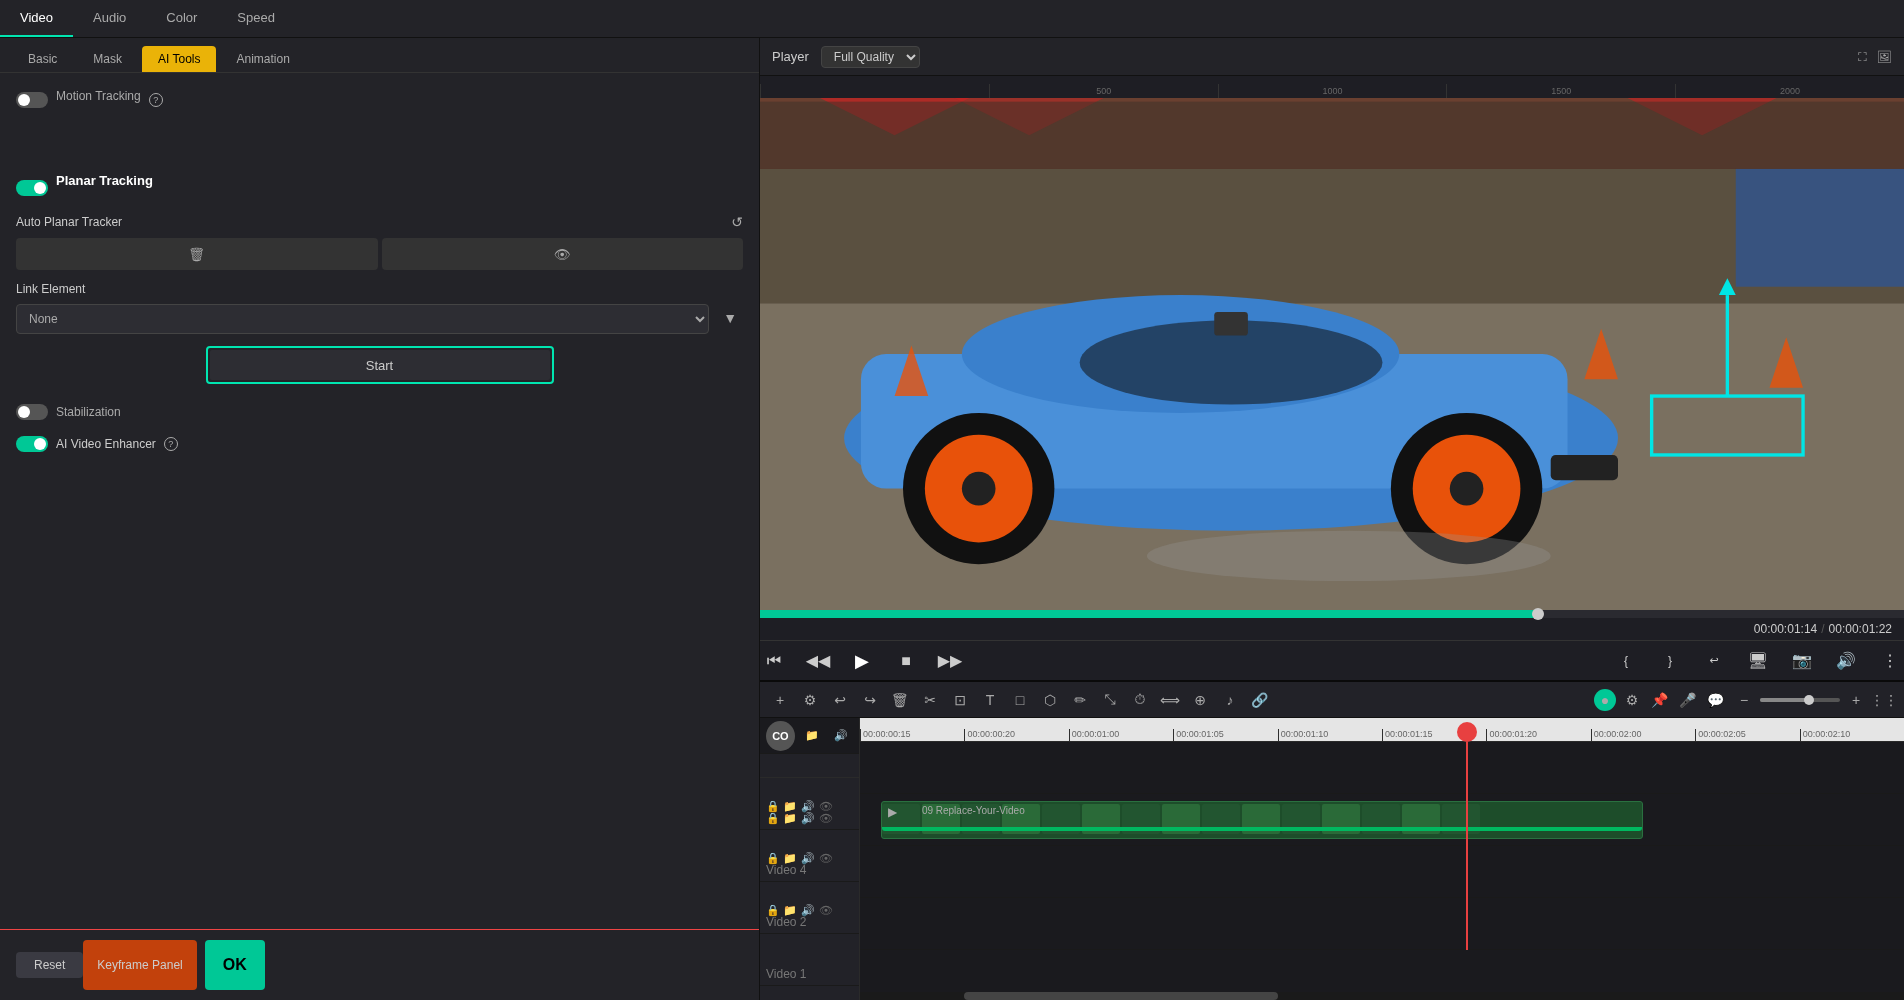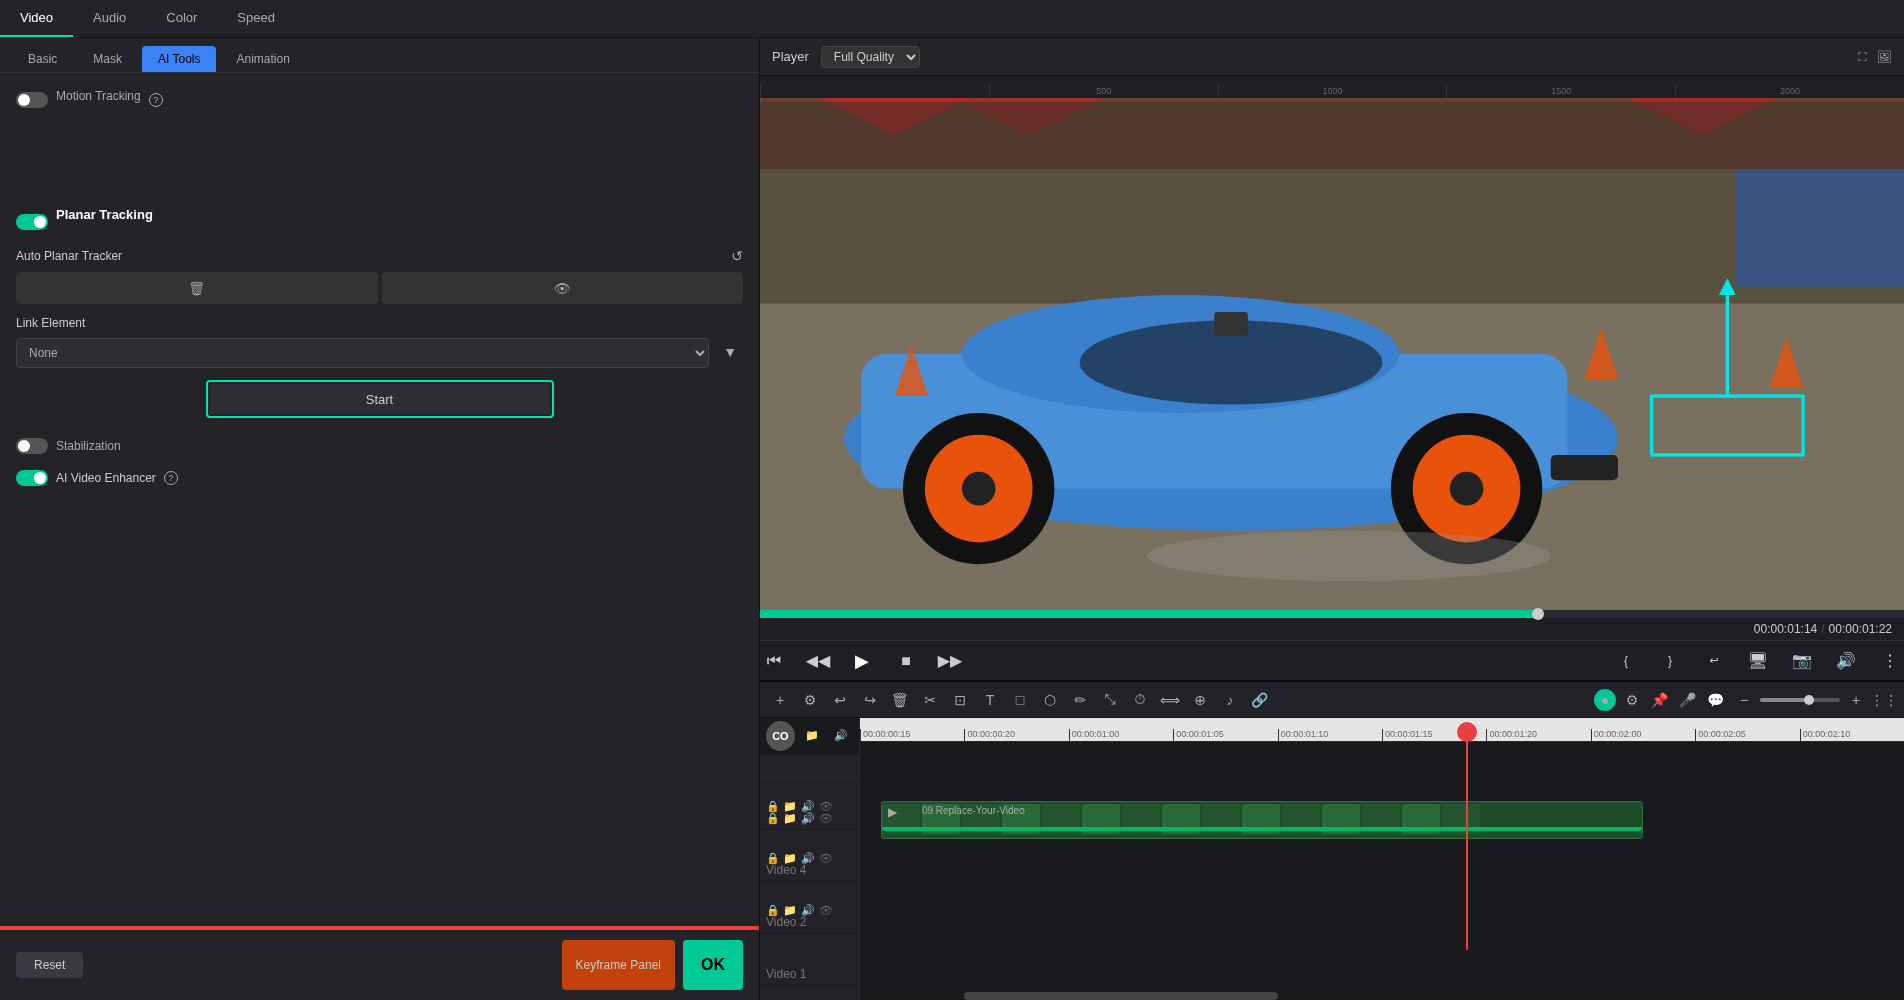--- a/index.html
+++ b/index.html
@@ -55,21 +55,21 @@
       border-bottom: 1px solid #333;
     }
     .sub-tab {
       padding: 6px 16px;
       border-radius: 4px 4px 0 0;
       cursor: pointer;
       color: #aaa;
       font-size: 12px;
     }
     .sub-tab.active {
-      background: #3b82f6;
+      background: #eab308;
       color: #000;
     }
 
     .panel-content {
       padding: 16px;
       flex: 1;
       overflow-y: auto;
     }
 
     .toggle-row {
@@ -107,21 +107,20 @@
 
     .section-title {
       color: #fff;
       font-size: 13px;
       font-weight: 600;
       margin-bottom: 14px;
     }
 
     .planar-tracking-section {
       margin-bottom: 20px;
-      margin-top: 34px;
     }
 
     .auto-planar-header {
       display: flex;
       justify-content: space-between;
       align-items: center;
       margin-bottom: 8px;
     }
     .auto-planar-label {
       color: #ccc;
@@ -210,24 +209,23 @@
       display: inline-flex;
       align-items: center;
       justify-content: center;
       font-size: 9px;
       color: #aaa;
       cursor: pointer;
     }
 
     .panel-footer {
       display: flex;
-      justify-content: space-between;
       align-items: center;
       padding: 10px 16px;
-      border-top: 4px solid #ef4444;
+      border-top: 1px solid #ef4444;
     }
     .reset-btn {
       padding: 6px 18px;
       background: #3a3a42;
       border: none;
       border-radius: 4px;
       color: #ccc;
       cursor: pointer;
       font-size: 12px;
     }

